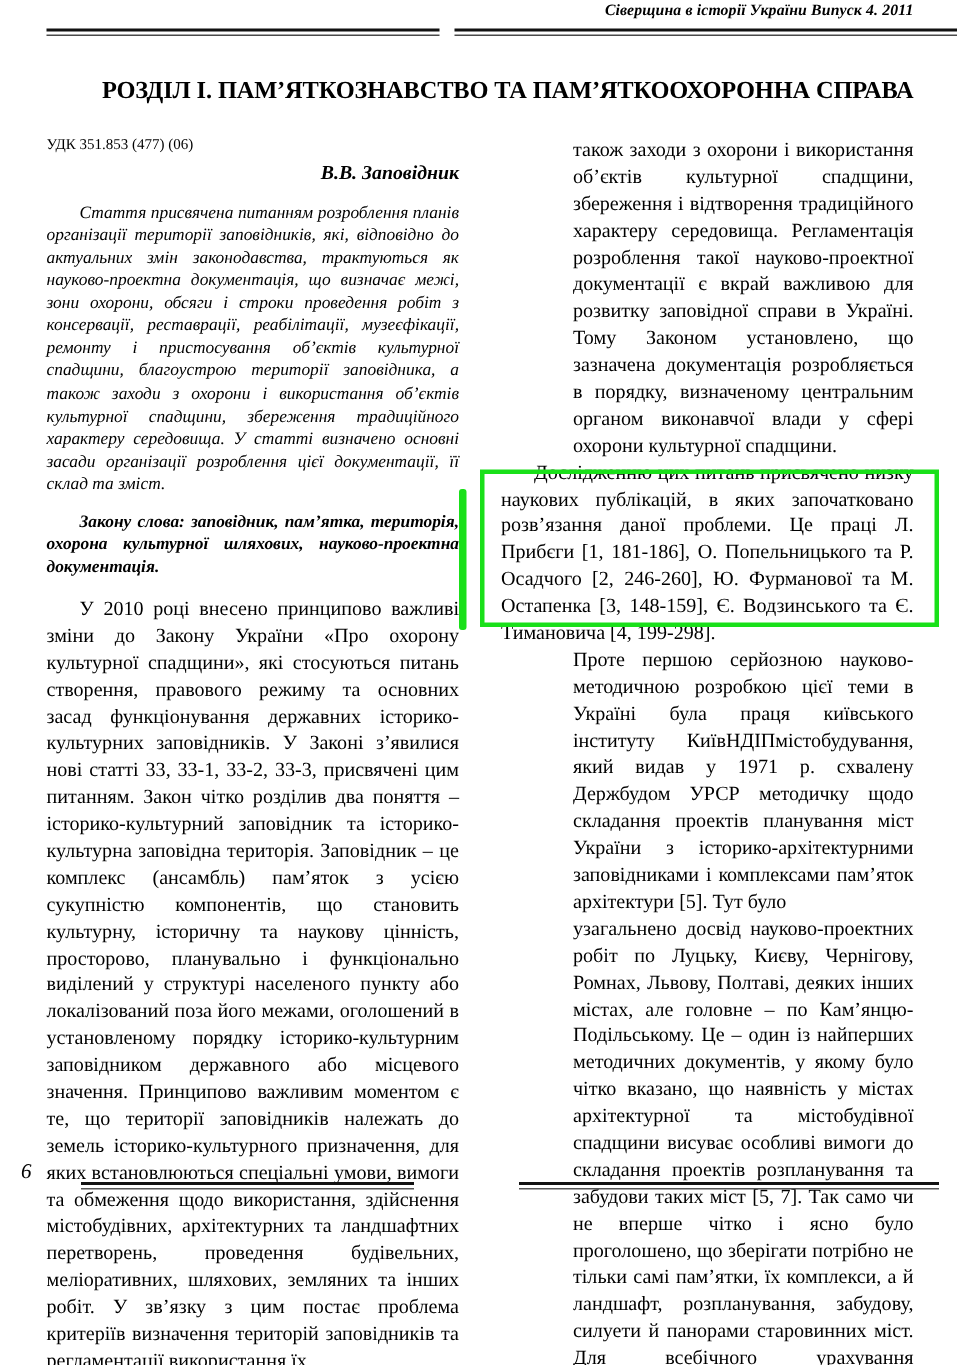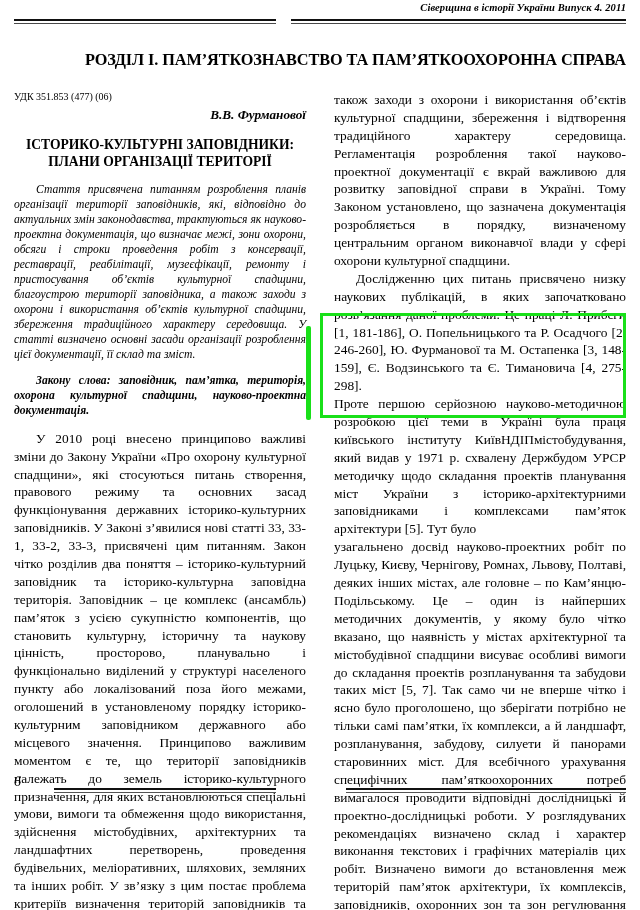--- a/index.html
+++ b/index.html
@@ -14,21 +14,21 @@
     color: #000000;
     overflow: hidden;
     position: relative;
   }
 
   .page {
     position: relative;
     width: 640px;
     height: 818px;
     box-sizing: border-box;
-    padding: 0 14px;
+    padding: 0 31px;
   }
 
   
   .header {
     position: relative;
     height: 38px;
   }
   .header-title {
     position: absolute;
     right: 0;
@@ -127,21 +127,21 @@
   .keywords .kw-label { }
 
   p.body-par {
     font-size: 13.4px;
     line-height: 1.335;
     text-align: justify;
     text-indent: 22px;
     margin: 0;
   }
   p.body-par.first-body { margin-top: 12px; }
-  p.body-par.cont { text-indent: 0; }
+  p.body-par.cont { text-indent: 0; margin-left: 48px; }
 
   .col-right p.body-par.top { margin-top: 0; }
 
   
   .highlight-box {
     position: absolute;
     border: 3px solid #19e019;
     box-sizing: border-box;
     pointer-events: none;
     z-index: 5;
@@ -203,44 +203,40 @@
   </div>
 
   <h1 class="section-heading">РОЗДІЛ І. ПАМ’ЯТКОЗНАВСТВО ТА ПАМ’ЯТКООХОРОННА СПРАВА</h1>
 
   <div class="columns">
 
     <div class="col col-left">
 
       <div class="udk">УДК 351.853 (477) (06)</div>
 
-      <div class="author">В.В. Фурманової</div>
-
-      <div class="article-title">
-        <span>ІСТОРИКО-КУЛЬТУРНІ ЗАПОВІДНИКИ:</span><br>
-        <span>ПЛАНИ ОРГАНІЗАЦІЇ ТЕРИТОРІЇ</span>
-      </div>
+      <div class="author">В.В. Заповідник</div>
+
 
       <p class="abstract">Стаття присвячена питанням розроблення планів організації території заповідників, які, відповідно до актуальних змін законодавства, трактуються як науково-проектна документація, що визначає межі, зони охорони, обсяги і строки проведення робіт з консервації, реставрації, реабілітації, музеєфікації, ремонту і пристосування об’єктів культурної спадщини, благоустрою території заповідника, а також заходи з охорони і використання об’єктів культурної спадщини, збереження традиційного характеру середовища. У статті визначено основні засади організації розроблення цієї документації, її склад та зміст.</p>
 
       <p class="keywords">
-        <span class="kw-label">Закону слова:</span><span> заповідник, пам’ятка, територія, охорона культурної спадщини, науково-проектна документація.</span>
+        <span class="kw-label">Закону слова:</span><span> заповідник, пам’ятка, територія, охорона культурної шляхових, науково-проектна документація.</span>
       </p>
 
       <p class="body-par first-body">У 2010 році внесено принципово важливі зміни до Закону України «Про охорону культурної спадщини», які стосуються питань створення, правового режиму та основних засад функціонування державних історико-культурних заповідників. У Законі з’явилися нові статті 33, 33-1, 33-2, 33-3, присвячені цим питанням. Закон чітко розділив два поняття – історико-культурний заповідник та історико-культурна заповідна територія. Заповідник – це комплекс (ансамбль) пам’яток з усією сукупністю компонентів, що становить культурну, історичну та наукову цінність, просторово, планувально і функціонально виділений у структурі населеного пункту або локалізований поза його межами, оголошений в установленому порядку історико-культурним заповідником державного або місцевого значення. Принципово важливим моментом є те, що території заповідників належать до земель історико-культурного призначення, для яких встановлюються спеціальні умови, вимоги та обмеження щодо використання, здійснення містобудівних, архітектурних та ландшафтних перетворень, проведення будівельних, меліоративних, шляхових, земляних та інших робіт. У зв’язку з цим постає проблема критеріїв визначення територій заповідників та регламентації використання їх.</p>
 
     </div>
 
     <div class="gutter"></div>
 
     <div class="col col-right">
 
       <p class="body-par cont top">також заходи з охорони і використання об’єктів культурної спадщини, збереження і відтворення традиційного характеру середовища. Регламентація розроблення такої науково-проектної документації є вкрай важливою для розвитку заповідної справи в Україні. Тому Законом установлено, що зазначена документація розробляється в порядку, визначеному центральним органом виконавчої влади у сфері охорони культурної спадщини.</p>
 
-      <p class="body-par">Дослідженню цих питань присвячено низку наукових публікацій, в яких започатковано розв’язання даної проблеми. Це праці Л. Прибєги [1, 181-186], О. Попельницького та Р. Осадчого [2, 246-260], Ю. Фурманової та М. Остапенка [3, 148-159], Є. Водзинського та Є. Тимановича [4, 275-298].</p>
+      <p class="body-par">Дослідженню цих питань присвячено низку наукових публікацій, в яких започатковано розв’язання даної проблеми. Це праці Л. Прибєги [1, 181-186], О. Попельницького та Р. Осадчого [2, 246-260], Ю. Фурманової та М. Остапенка [3, 148-159], Є. Водзинського та Є. Тимановича [4, 199-298].</p>
 
       <p class="body-par cont">Проте першою серйозною науково-методичною розробкою цієї теми в Україні була праця київського інституту КиївНДІПмістобудування, який видав у 1971 р. схвалену Держбудом УРСР методичку щодо складання проектів планування міст України з історико-архітектурними заповідниками і комплексами пам’яток архітектури [5]. Тут було</p>
 
       <p class="body-par cont">узагальнено досвід науково-проектних робіт по Луцьку, Києву, Чернігову, Ромнах, Львову, Полтаві, деяких інших містах, але головне – по Кам’янцю-Подільському. Це – один із найперших методичних документів, у якому було чітко вказано, що наявність у містах архітектурної та містобудівної спадщини висуває особливі вимоги до складання проектів розпланування та забудови таких міст [5, 7]. Так само чи не вперше чітко і ясно було проголошено, що зберігати потрібно не тільки самі пам’ятки, їх комплекси, а й ландшафт, розпланування, забудову, силуети й панорами старовинних міст. Для всебічного урахування специфічних пам’яткоохоронних потреб вимагалося проводити відповідні дослідницькі й проектно-дослідницькі роботи. У розглядуваних рекомендаціях визначено склад і характер виконання текстових і графічних матеріалів цих робіт. Визначено вимоги до встановлення меж територій пам’яток архітектури, їх комплексів, заповідників, охоронних зон та зон регулювання забудови. Цілком правомірним був методичний принцип, згідно з яким будь-які межі слід визначати тільки на підставі історико-архітектурних й археологічних досліджень, з урахуванням довколишніх розпланування і забудови. Тут же досить докладно, як на ті часи, описано методику визначення охоронних зон та зон регулювання забудови. Для заповідників оптимальним віддаленням межі охоронної зони визначено 700-750 м [5, 16-33].</p>
 
     </div>
   </div>
 
   <div class="highlight-box" style="left:320px; top:313px; width:306px; height:105px;"></div>
 

